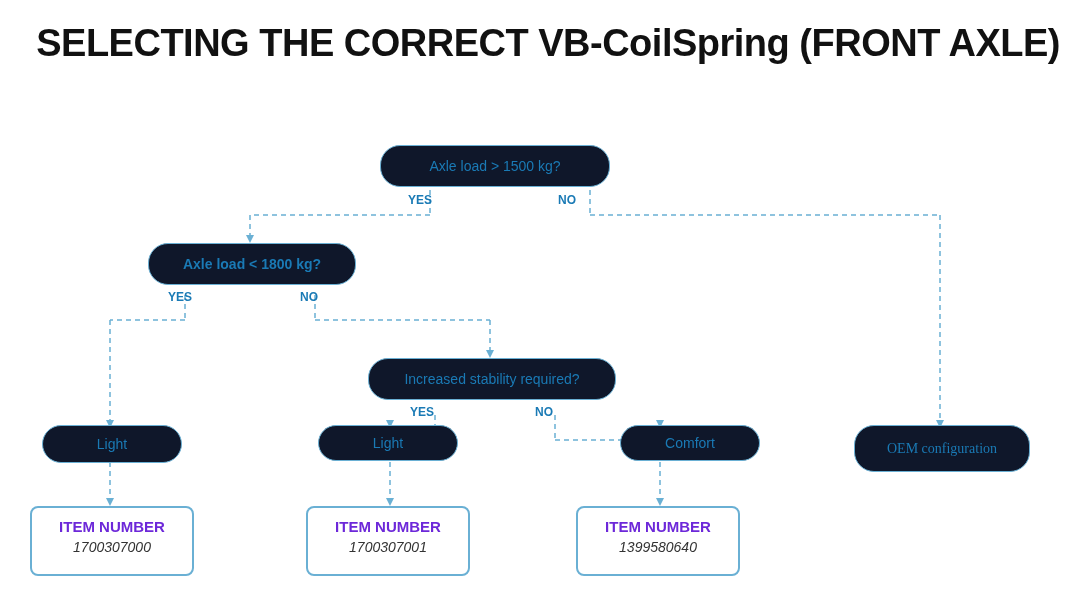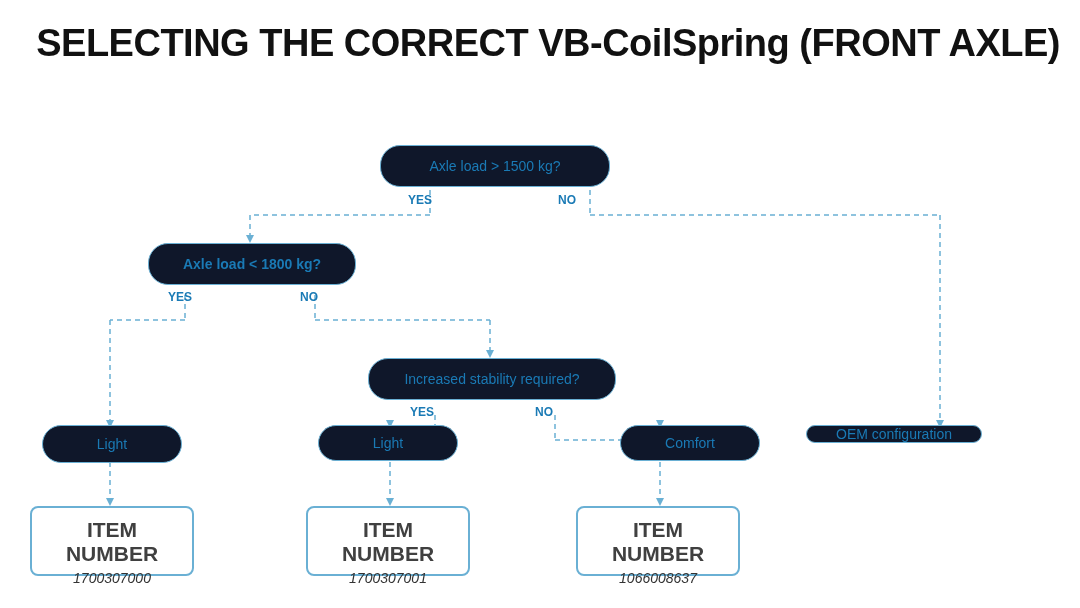--- a/index.html
+++ b/index.html
@@ -47,23 +47,23 @@
     .item-box {
       position: absolute;
       border: 2px solid #6ab0d4;
       border-radius: 8px;
       background: #ffffff;
       text-align: center;
       padding: 10px 14px;
     }
 
     .item-box .item-label {
-      font-size: 21px;
+      font-size: 15px;
       font-weight: 900;
-      color: #404040;
+      color: #6d28d9;
       display: block;
     }
 
     .item-box .item-number {
       font-size: 14px;
       color: #333333;
       display: block;
       margin-top: 4px;
       font-style: italic;
     }
@@ -157,32 +157,32 @@
   </div>
 
   <div class="node" style="left:318px; top:340px; width:140px; height:36px;">
     <span>Light</span>
   </div>
 
   <div class="node" style="left:620px; top:340px; width:140px; height:36px;">
     <span>Comfort</span>
   </div>
 
-  <div class="node" style="left:806px; top:340px; width:176px; height:18px;">
+  <div class="node" style="left:854px; top:340px; width:176px; height:47px;font-family:Liberation Serif, serif;">
     <span>OEM configuration</span>
   </div>
 
   <div class="item-box" style="left:30px; top:421px; width:164px; height:70px;">
     <span class="item-label">ITEM NUMBER</span>
     <span class="item-number">1700307000</span>
   </div>
 
   <div class="item-box" style="left:306px; top:421px; width:164px; height:70px;">
     <span class="item-label">ITEM NUMBER</span>
     <span class="item-number">1700307001</span>
   </div>
 
   <div class="item-box" style="left:576px; top:421px; width:164px; height:70px;">
     <span class="item-label">ITEM NUMBER</span>
-    <span class="item-number">1066008637</span>
+    <span class="item-number">1399580640</span>
   </div>
 
 </div>
 
 </body></html>

